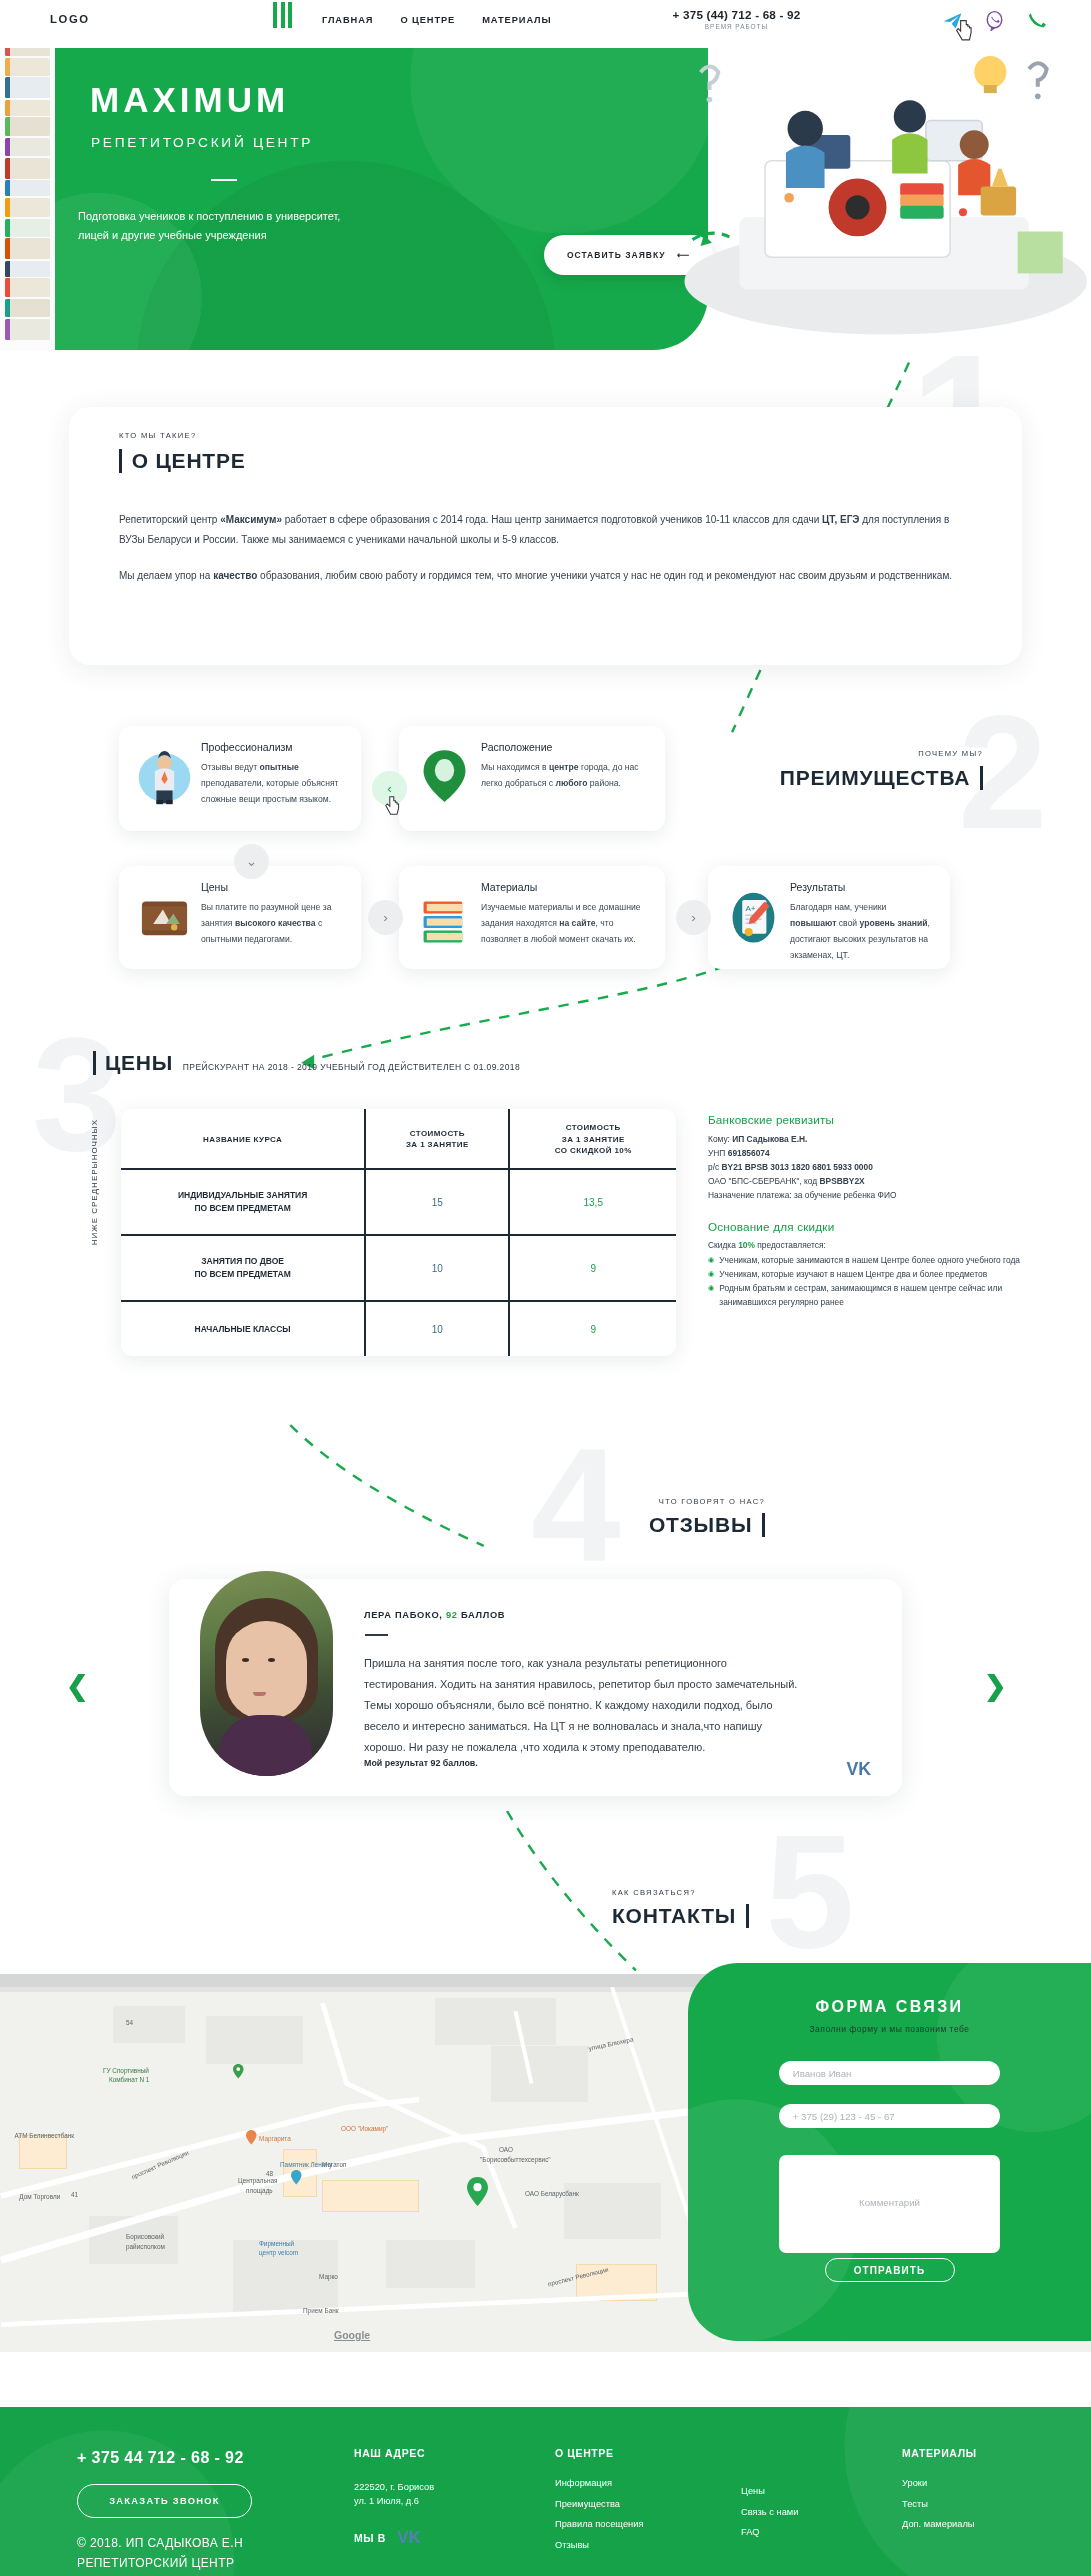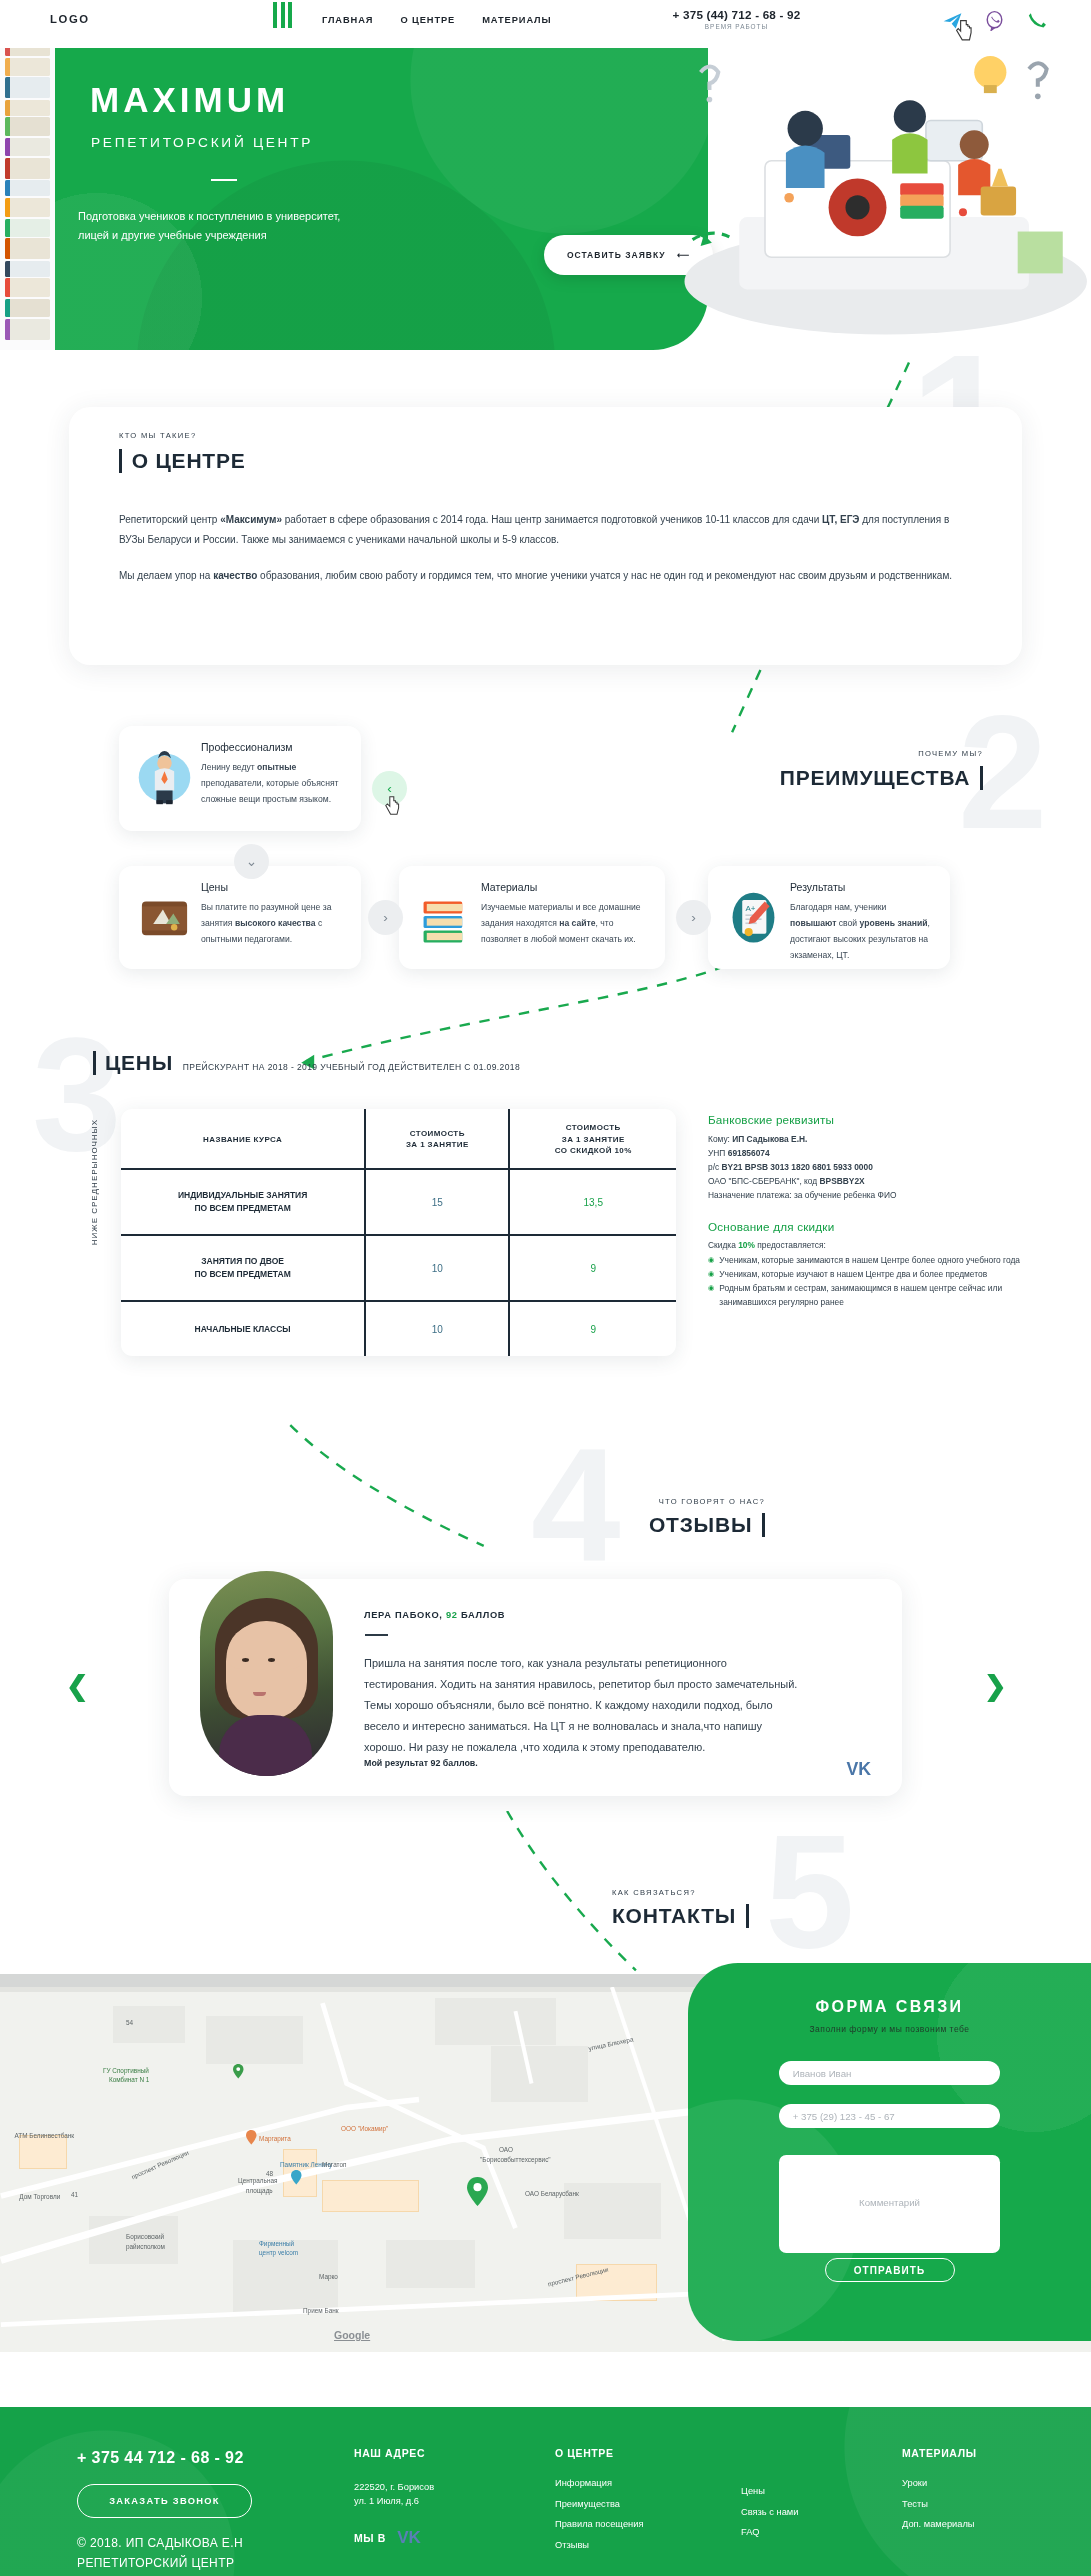--- a/index.html
+++ b/index.html
@@ -342,23 +342,31 @@
       <ellipse cx="34" cy="38" rx="32" ry="30" fill="#9bd9f2"></ellipse>
       <circle cx="34" cy="20" r="9" fill="#efc39a"></circle>
       <path d="M26 14 q8 -8 16 0 q-2 -9 -8 -9 q-6 0 -8 9z" fill="#2b3a4a"></path>
       <path d="M22 30 q12 -7 24 0 v24 h-24z" fill="#e9edf1"></path>
       <path d="M34 30 l-4 10 4 6 4 -6 z" fill="#f4773d"></path>
       <rect x="24" y="54" width="20" height="16" fill="#2b3a4a"></rect>
       <rect x="24" y="66" width="8" height="5" fill="#1b2430"></rect>
         <rect x="36" y="66" width="8" height="5" fill="#1b2430"></rect>
     </svg>
     <div class="c-title">Профессионализм</div>
-    <div class="c-text"><span>Ленину ведут </span><b>опытные</b><span> преподаватели, которые объяснят сложные вещи простым языком.</span></div>
-  </div>
-
+    <div class="c-text"><span>Отзывы ведут </span><b>опытные</b><span> преподаватели, которые объяснят сложные вещи простым языком.</span></div>
+  </div>
+
+  <div class="card" style="left:399px; top:726px; width:266px; height:105px;">
+    <svg class="c-ico" viewBox="0 0 68 72">
+      <path d="M34 4 C 18 4 8 16 8 30 C 8 48 34 68 34 68 C 34 68 60 48 60 30 C 60 16 50 4 34 4 z" fill="#1f8f3d"></path>
+      <ellipse cx="34" cy="29" rx="12" ry="14" fill="#d6f3df"></ellipse>
+    </svg>
+    <div class="c-title">Расположение</div>
+    <div class="c-text" style="width:165px;"><span>Мы находимся в </span><b>центре</b><span> города, до нас легко добраться с </span><b>любого</b><span> района.</span></div>
+  </div>
 
   <button class="nav-round green" style="left:372px; top:771px;">
     <span>‹</span>
   </button>
   <svg style="position:absolute;left:385px;top:795px;width:16px;height:21px;z-index:7;" viewBox="0 0 20 26">
     <path d="M6 2 v12 l-3-3 -2 2 6 11 h8 l2-8 v-5 h-2 v-2 h-2 v-2 h-2 V2 z" fill="#fff" stroke="#3a3a3a" stroke-width="1.3"></path>
   </svg>
   <button class="nav-round" style="left:234px; top:844px;">
     <span>⌄</span>
   </button>

